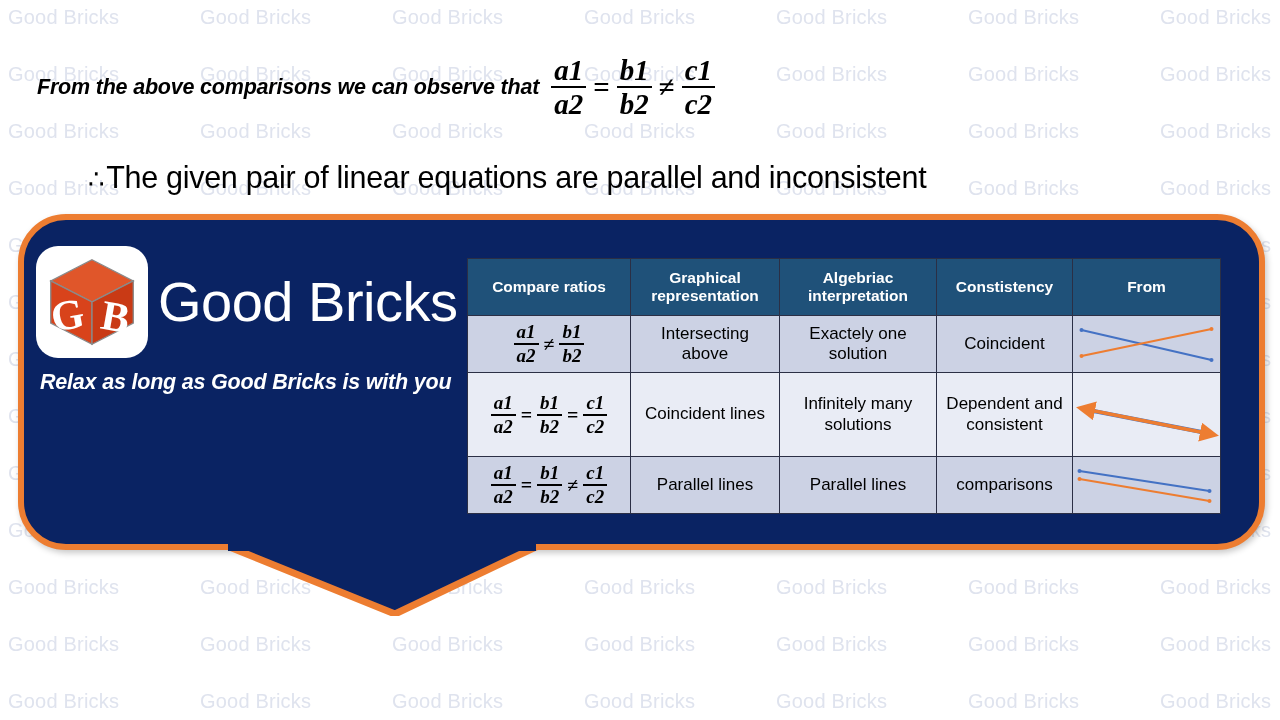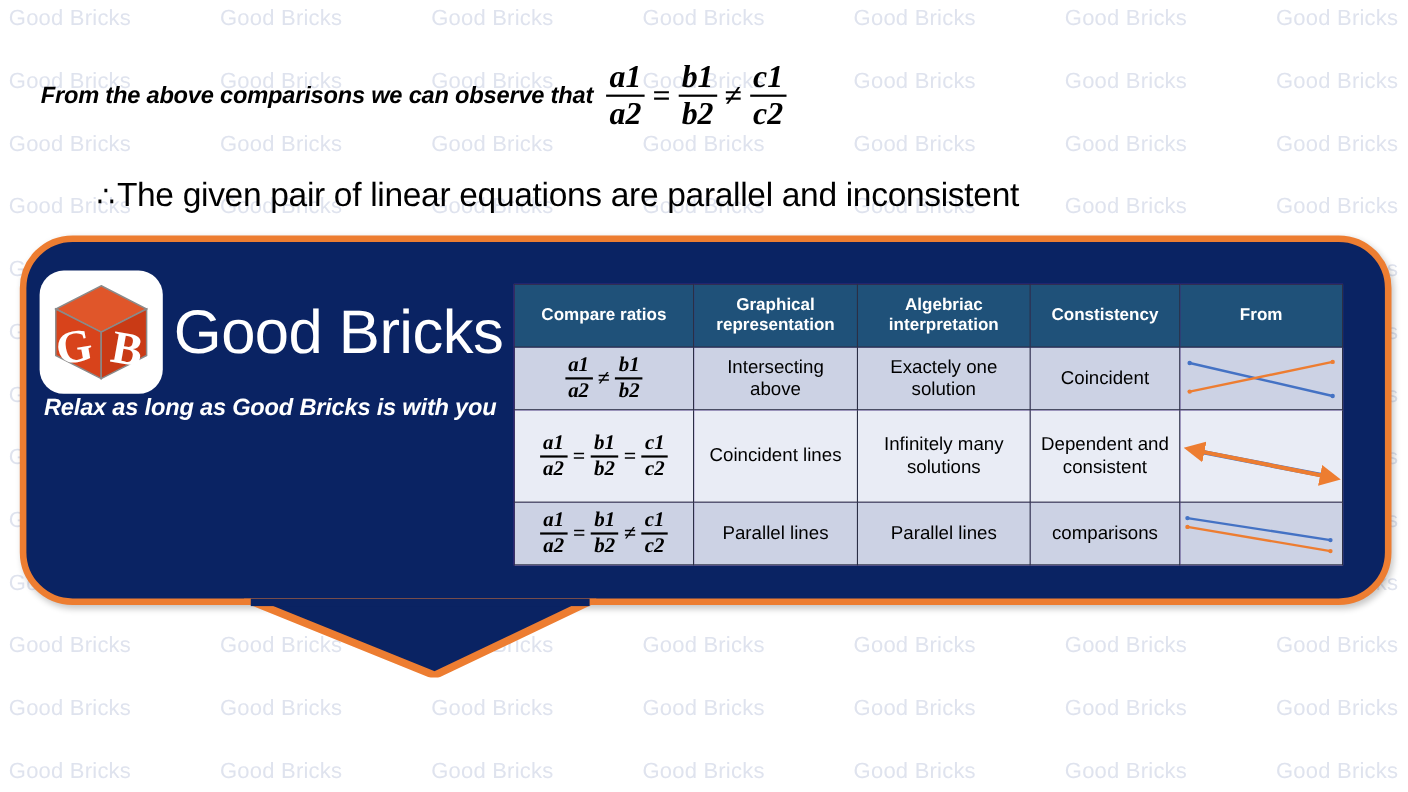--- a/index.html
+++ b/index.html
@@ -155,35 +155,36 @@
     margin-left: 10px;
     letter-spacing: -0.5px;
     line-height: 1;
   }
   #brand-tagline {
     color: #ffffff;
     font-family: "Liberation Sans", sans-serif;
     font-style: italic;
     font-weight: 600;
     font-size: 21.5px;
+    margin-top: 12px;
     margin-left: 4px;
     white-space: nowrap;
     letter-spacing: -0.2px;
   }
 
   
   #ratio-table {
     position: absolute;
     left: 467px;
     top: 258px;
     width: 753px;
     border-collapse: collapse;
     z-index: 5;
     table-layout: fixed;
-    background: #6d28d9;
+    background: #f9a8d4;
   }
   #ratio-table th, #ratio-table td {
     border: 1px solid #2b2f45;
     text-align: center;
     vertical-align: middle;
     padding: 4px 5px;
   }
   #ratio-table thead th {
     background: #1f5179;
     color: #ffffff;

